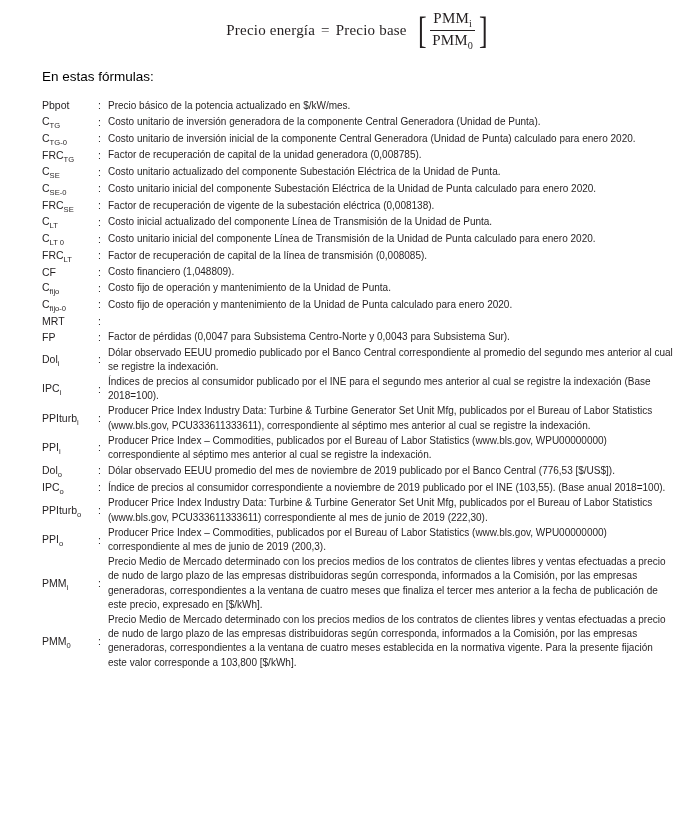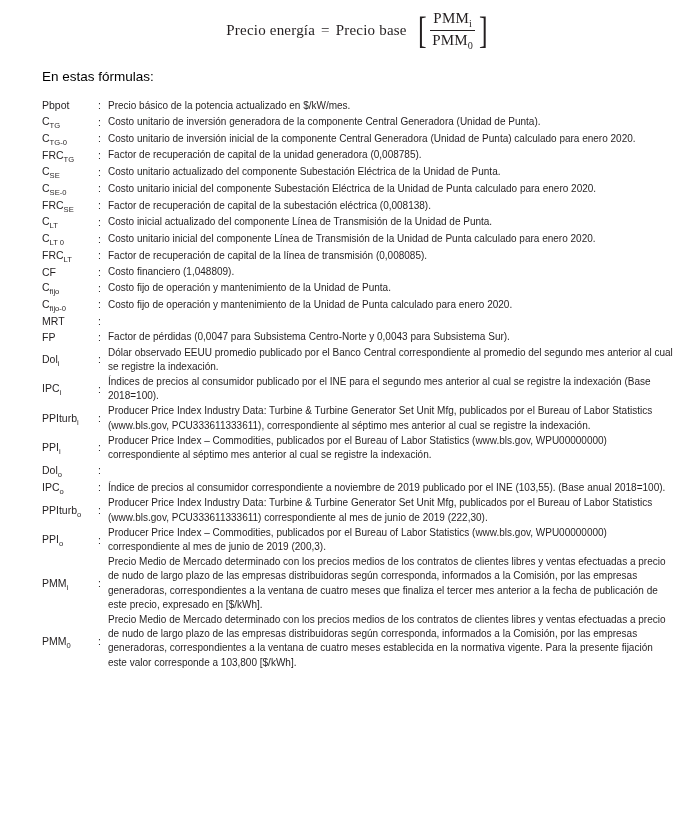--- a/index.html
+++ b/index.html
@@ -163,21 +163,21 @@
         <div class="desc">Costo unitario actualizado del componente Subestación Eléctrica de la Unidad de Punta.</div>
       </div>
       <div class="defrow">
         <div class="term"><span>C</span><span class="sub">SE-0</span></div>
         <div class="colon">:</div>
         <div class="desc">Costo unitario inicial del componente Subestación Eléctrica de la Unidad de Punta calculado para enero 2020.</div>
       </div>
       <div class="defrow">
         <div class="term"><span>FRC</span><span class="sub">SE</span></div>
         <div class="colon">:</div>
-        <div class="desc">Factor de recuperación de capital de la subestación eléctrica (0,008138).</div>
+        <div class="desc">Factor de recuperación de vigente de la subestación eléctrica (0,008138).</div>
       </div>
       <div class="defrow">
         <div class="term"><span>C</span><span class="sub">LT</span></div>
         <div class="colon">:</div>
         <div class="desc">Costo inicial actualizado del componente Línea de Transmisión de la Unidad de Punta.</div>
       </div>
       <div class="defrow">
         <div class="term"><span>C</span><span class="sub">LT 0</span></div>
         <div class="colon">:</div>
         <div class="desc">Costo unitario inicial del componente Línea de Transmisión de la Unidad de Punta calculado para enero 2020.</div>
@@ -227,20 +227,21 @@
         <div class="desc">Producer Price Index Industry Data: Turbine &amp; Turbine Generator Set Unit Mfg, publicados por el Bureau of Labor Statistics (www.bls.gov, PCU333611333611), correspondiente al séptimo mes anterior al cual se registre la indexación.</div>
       </div>
       <div class="defrow">
         <div class="term"><span>PPI</span><span class="sub">i</span></div>
         <div class="colon">:</div>
         <div class="desc">Producer Price Index – Commodities, publicados por el Bureau of Labor Statistics (www.bls.gov, WPU00000000) correspondiente al séptimo mes anterior al cual se registre la indexación.</div>
       </div>
       <div class="defrow">
         <div class="term"><span>Dol</span><span class="sub">o</span></div>
         <div class="colon">:</div>
+        <div class="desc">Dólar observado EEUU promedio del mes de noviembre de 2019 publicado por el Banco Central (776,53 [$/US$]).</div>
       </div>
       <div class="defrow">
         <div class="term"><span>IPC</span><span class="sub">o</span></div>
         <div class="colon">:</div>
         <div class="desc">Índice de precios al consumidor correspondiente a noviembre de 2019 publicado por el INE (103,55). (Base anual 2018=100).</div>
       </div>
       <div class="defrow">
         <div class="term"><span>PPIturb</span><span class="sub">o</span></div>
         <div class="colon">:</div>
         <div class="desc">Producer Price Index Industry Data: Turbine &amp; Turbine Generator Set Unit Mfg, publicados por el Bureau of Labor Statistics (www.bls.gov, PCU333611333611) correspondiente al mes de junio de 2019 (222,30).</div>

